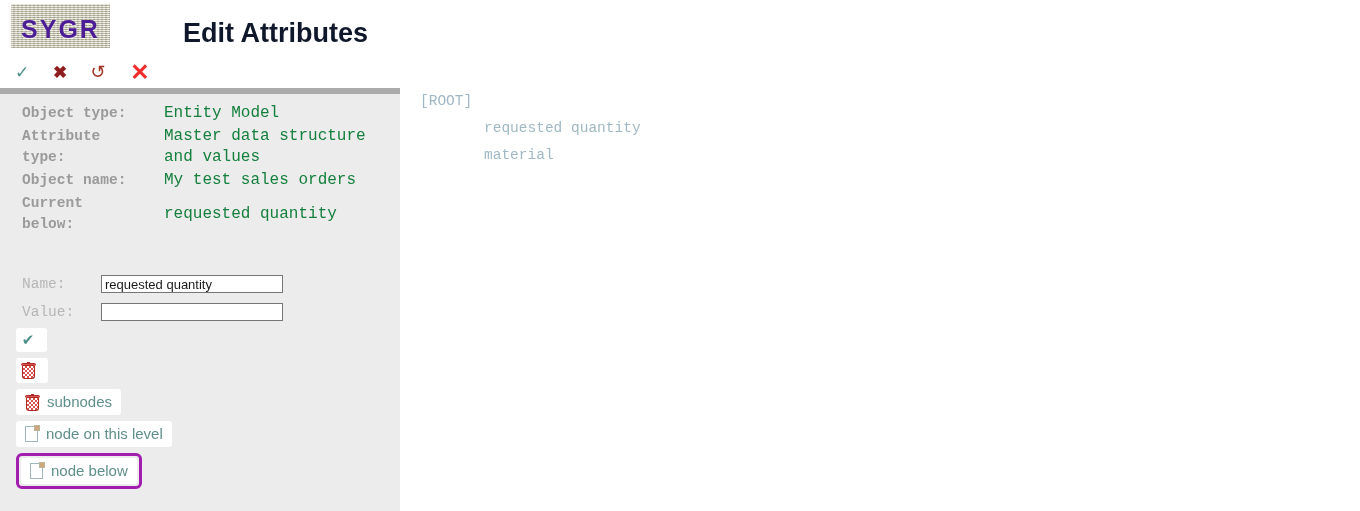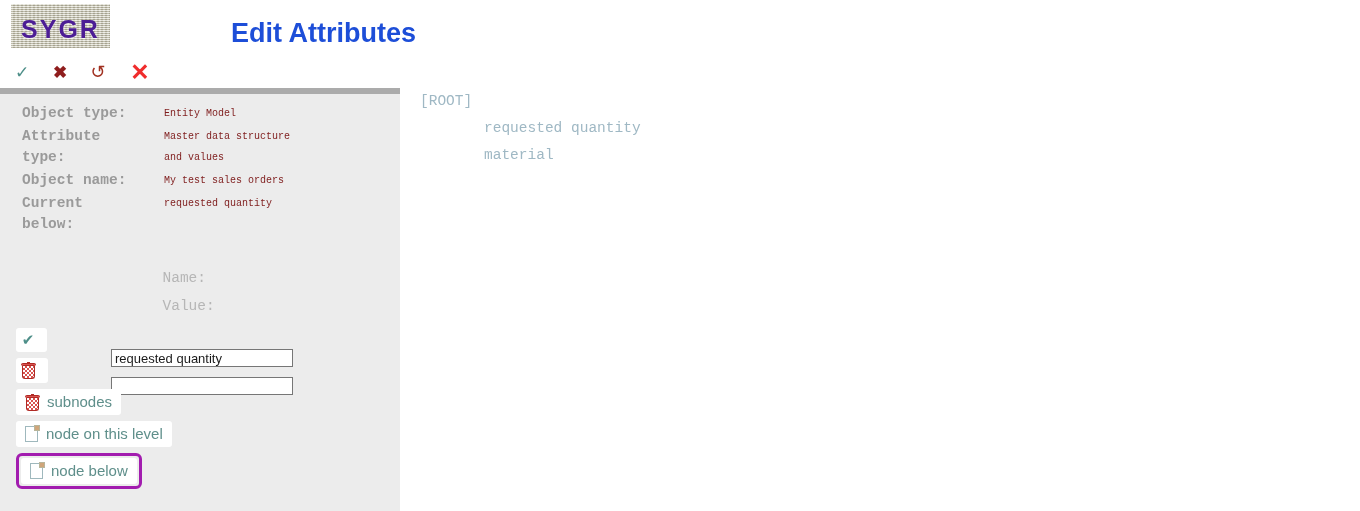--- a/index.html
+++ b/index.html
@@ -49,23 +49,22 @@
     font-size: 25px;
     letter-spacing: 2px;
     color: #4c1d95;
     text-shadow: 0 1px 0 rgba(255,255,255,0.6);
   }
   .page-title {
     position: absolute; left: 183px; top: 18px;
     font-family: "Liberation Sans", sans-serif;
     font-weight: bold;
     font-size: 27px;
-    color: #1d4ed8;
+    color: #0f172a;
     white-space: nowrap;
-    margin-left: 48px;
   }
 
   
   .toolbar {
     position: absolute; left: 0; top: 58px;
     width: 1360px; height: 30px;
   }
   .tool {
     position: absolute;
     top: 0;
@@ -95,52 +94,52 @@
     position: absolute; left: 0; top: 94px;
     width: 400px; height: 417px;
     background: #ececec;
   }
   .info-grid {
     position: absolute; left: 22px; top: 9px;
     width: 360px;
   }
   .info-row {
     display: flex;
+    align-items: center;
     margin-bottom: 2px;
   }
   .info-label {
     width: 142px;
     flex: 0 0 142px;
     font-family: "Liberation Mono", monospace;
     font-weight: bold;
     font-size: 14.5px;
     line-height: 21px;
     color: #9a9a9a;
     white-space: pre-line;
   }
   .info-value {
     flex: 1 1 auto;
     font-family: "Liberation Mono", monospace;
     font-weight: normal;
-    font-size: 10px;
+    font-size: 16px;
     line-height: 21px;
-    color: #7f1d1d;
+    color: #15803d;
     white-space: pre-line;
   }
 
   
   .form-area {
     position: absolute; left: 22px; top: 176px;
     width: 360px;
   }
   .form-row {
     display: flex;
     align-items: center;
     height: 28px;
-    flex-direction: column;
   }
   .form-label {
     width: 79px;
     flex: 0 0 79px;
     font-family: "Liberation Mono", monospace;
     font-size: 14.5px;
     color: #b6b6b6;
   }
   .form-input {
     width: 182px;

